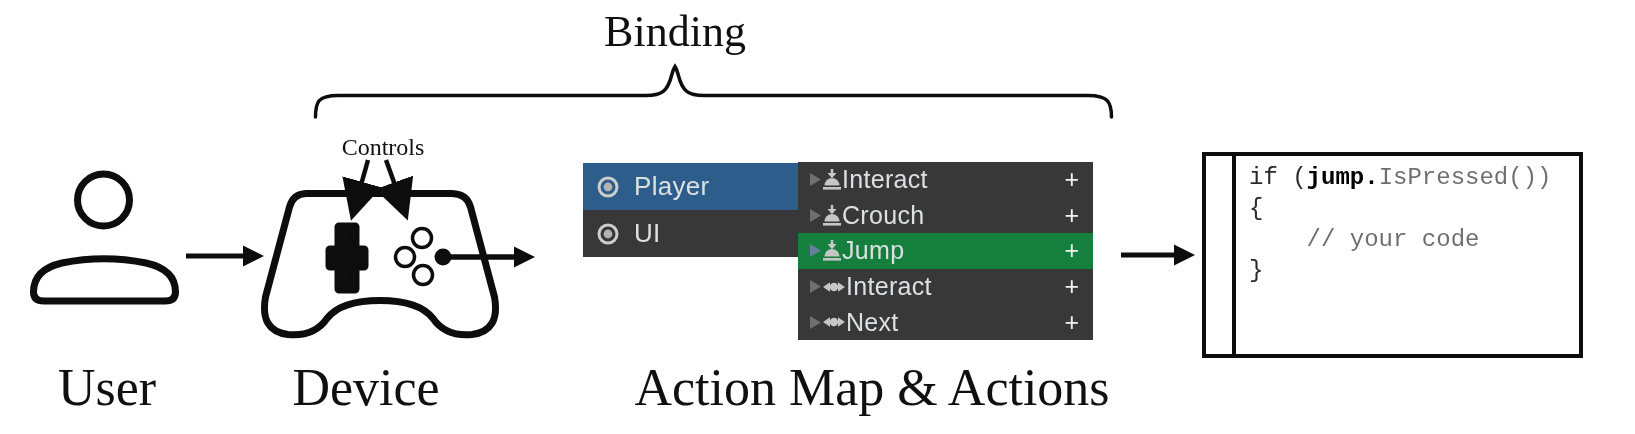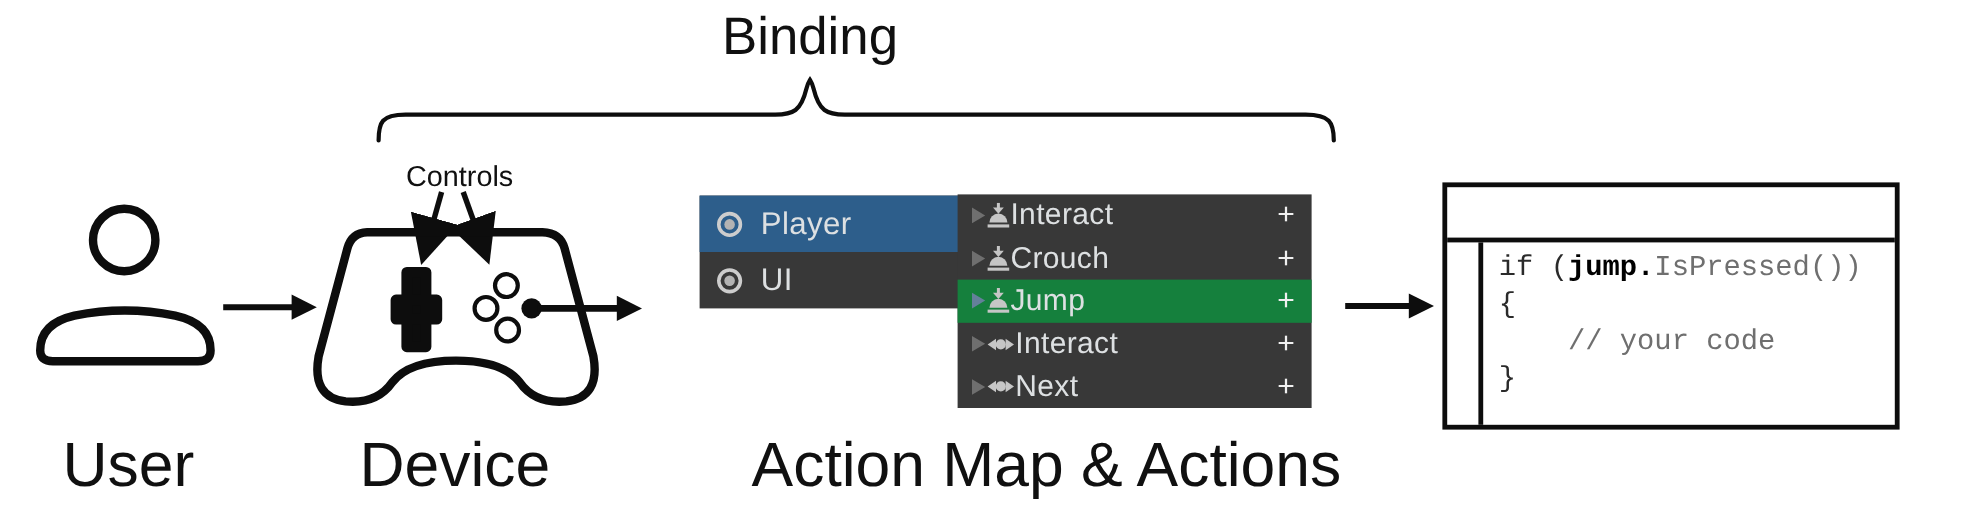--- a/index.html
+++ b/index.html
@@ -1,26 +1,26 @@
 <!DOCTYPE html>
 <html><head>
 <meta charset="utf-8">
 <style>
   html,body{margin:0;padding:0;background:#ffffff;}
   .stage{
     position:relative;width:1635px;height:434px;background:#ffffff;overflow:hidden;
     font-family:"Liberation Sans","DejaVu Sans",sans-serif;color:#101010;
   }
   .abs{position:absolute;}
-  .label{white-space:nowrap;transform:translateX(-50%);}
+  .label{white-space:nowrap;transform:translateX(-50%);font-family:Liberation Serif, serif;}
   .label-binding{left:675px;top:6px;font-size:44px;}
   .label-controls{left:383px;top:134px;font-size:24px;}
   .label-bottom{top:358px;font-size:52px;}
   .label-user{left:107px;}
-  .label-device{left:379px;text-align:right;}
+  .label-device{left:366px;text-align:right;}
   .label-actionmap{left:832px;margin-left:40px;}
   .label-actioncode{left:1400px;}
 
   
   .panel-maps{left:583px;top:163px;width:244px;height:94px;background:#383838;}
   .panel-maps .row{height:47px;display:flex;align-items:center;padding-left:13px;gap:14px;box-sizing:border-box;}
   .panel-maps .row.selected{background:#2d5e8b;}
   .panel-maps .rowlabel{font-size:26px;color:#dde0e2;letter-spacing:.3px;}
 
   
@@ -30,21 +30,21 @@
   .panel-actions .rowlabel{font-size:25px;color:#dde0e2;flex:1;letter-spacing:.3px;}
   .panel-actions .plus{font-size:25px;color:#f0f0f0;line-height:1;}
   .fold{flex:0 0 auto;display:block;}
   .fold polygon{fill:#6f6f6f;}
   .row.selected .fold polygon{fill:#64809a;}
   .act-icon{flex:0 0 auto;display:block;}
   .act-icon .g{fill:#c6c6c6;}
 
   
   .codebox{left:1202px;top:152px;width:381px;height:206px;border:4px solid #0d0d0d;
-           box-sizing:border-box;background:#ffffff;display:flex;flex-direction:column;}
+           box-sizing:border-box;background:#ffffff;display:flex;flex-direction:row;}
   .codebox .titlebar{height:42px;border-bottom:4px solid #0d0d0d;flex:0 0 auto;}
   .codebox .bodyrow{flex:1;display:flex;}
   .codebox .gutter{width:26px;border-right:4px solid #0d0d0d;flex:0 0 auto;}
   .codebox pre{margin:0;padding:6px 0 0 13px;font-family:"Liberation Mono","DejaVu Sans Mono",monospace;
                font-size:24px;line-height:31px;color:#2a2a2a;white-space:pre;}
   .tok-plain{color:#2a2a2a;}
   .tok-bold{color:#000000;font-weight:bold;}
   .tok-gray{color:#6f6f6f;}
 
   svg{display:block;}

